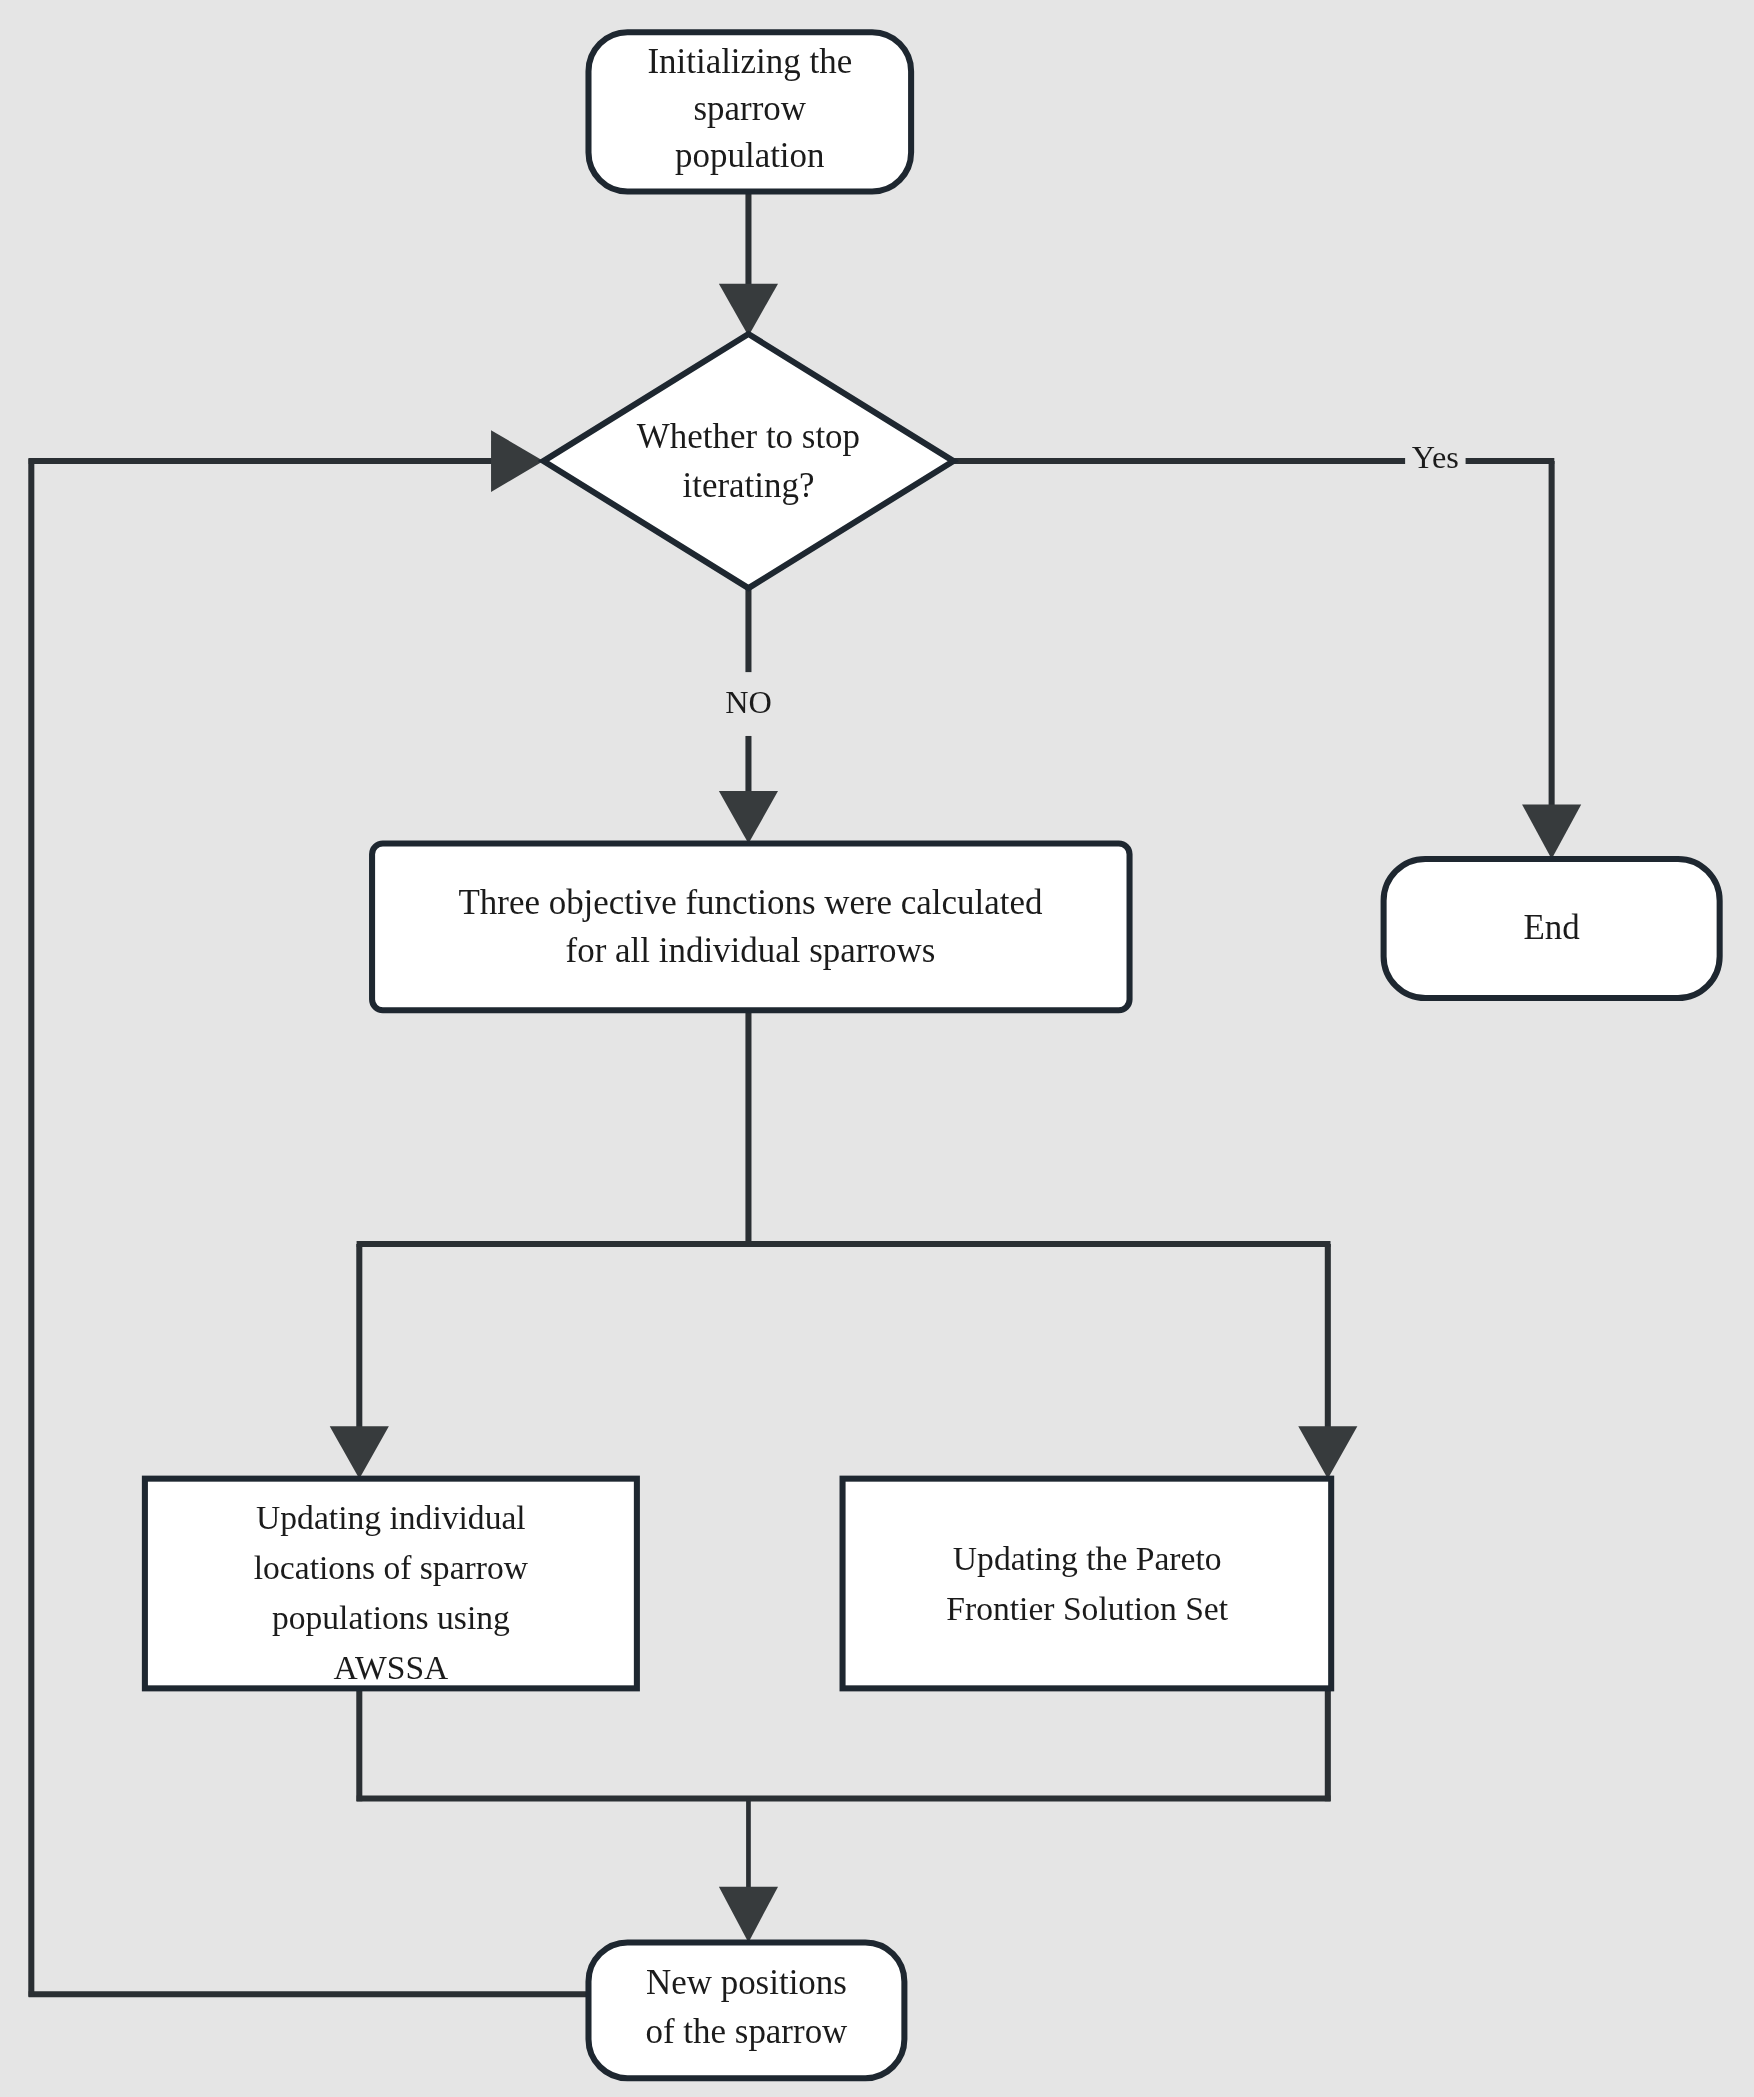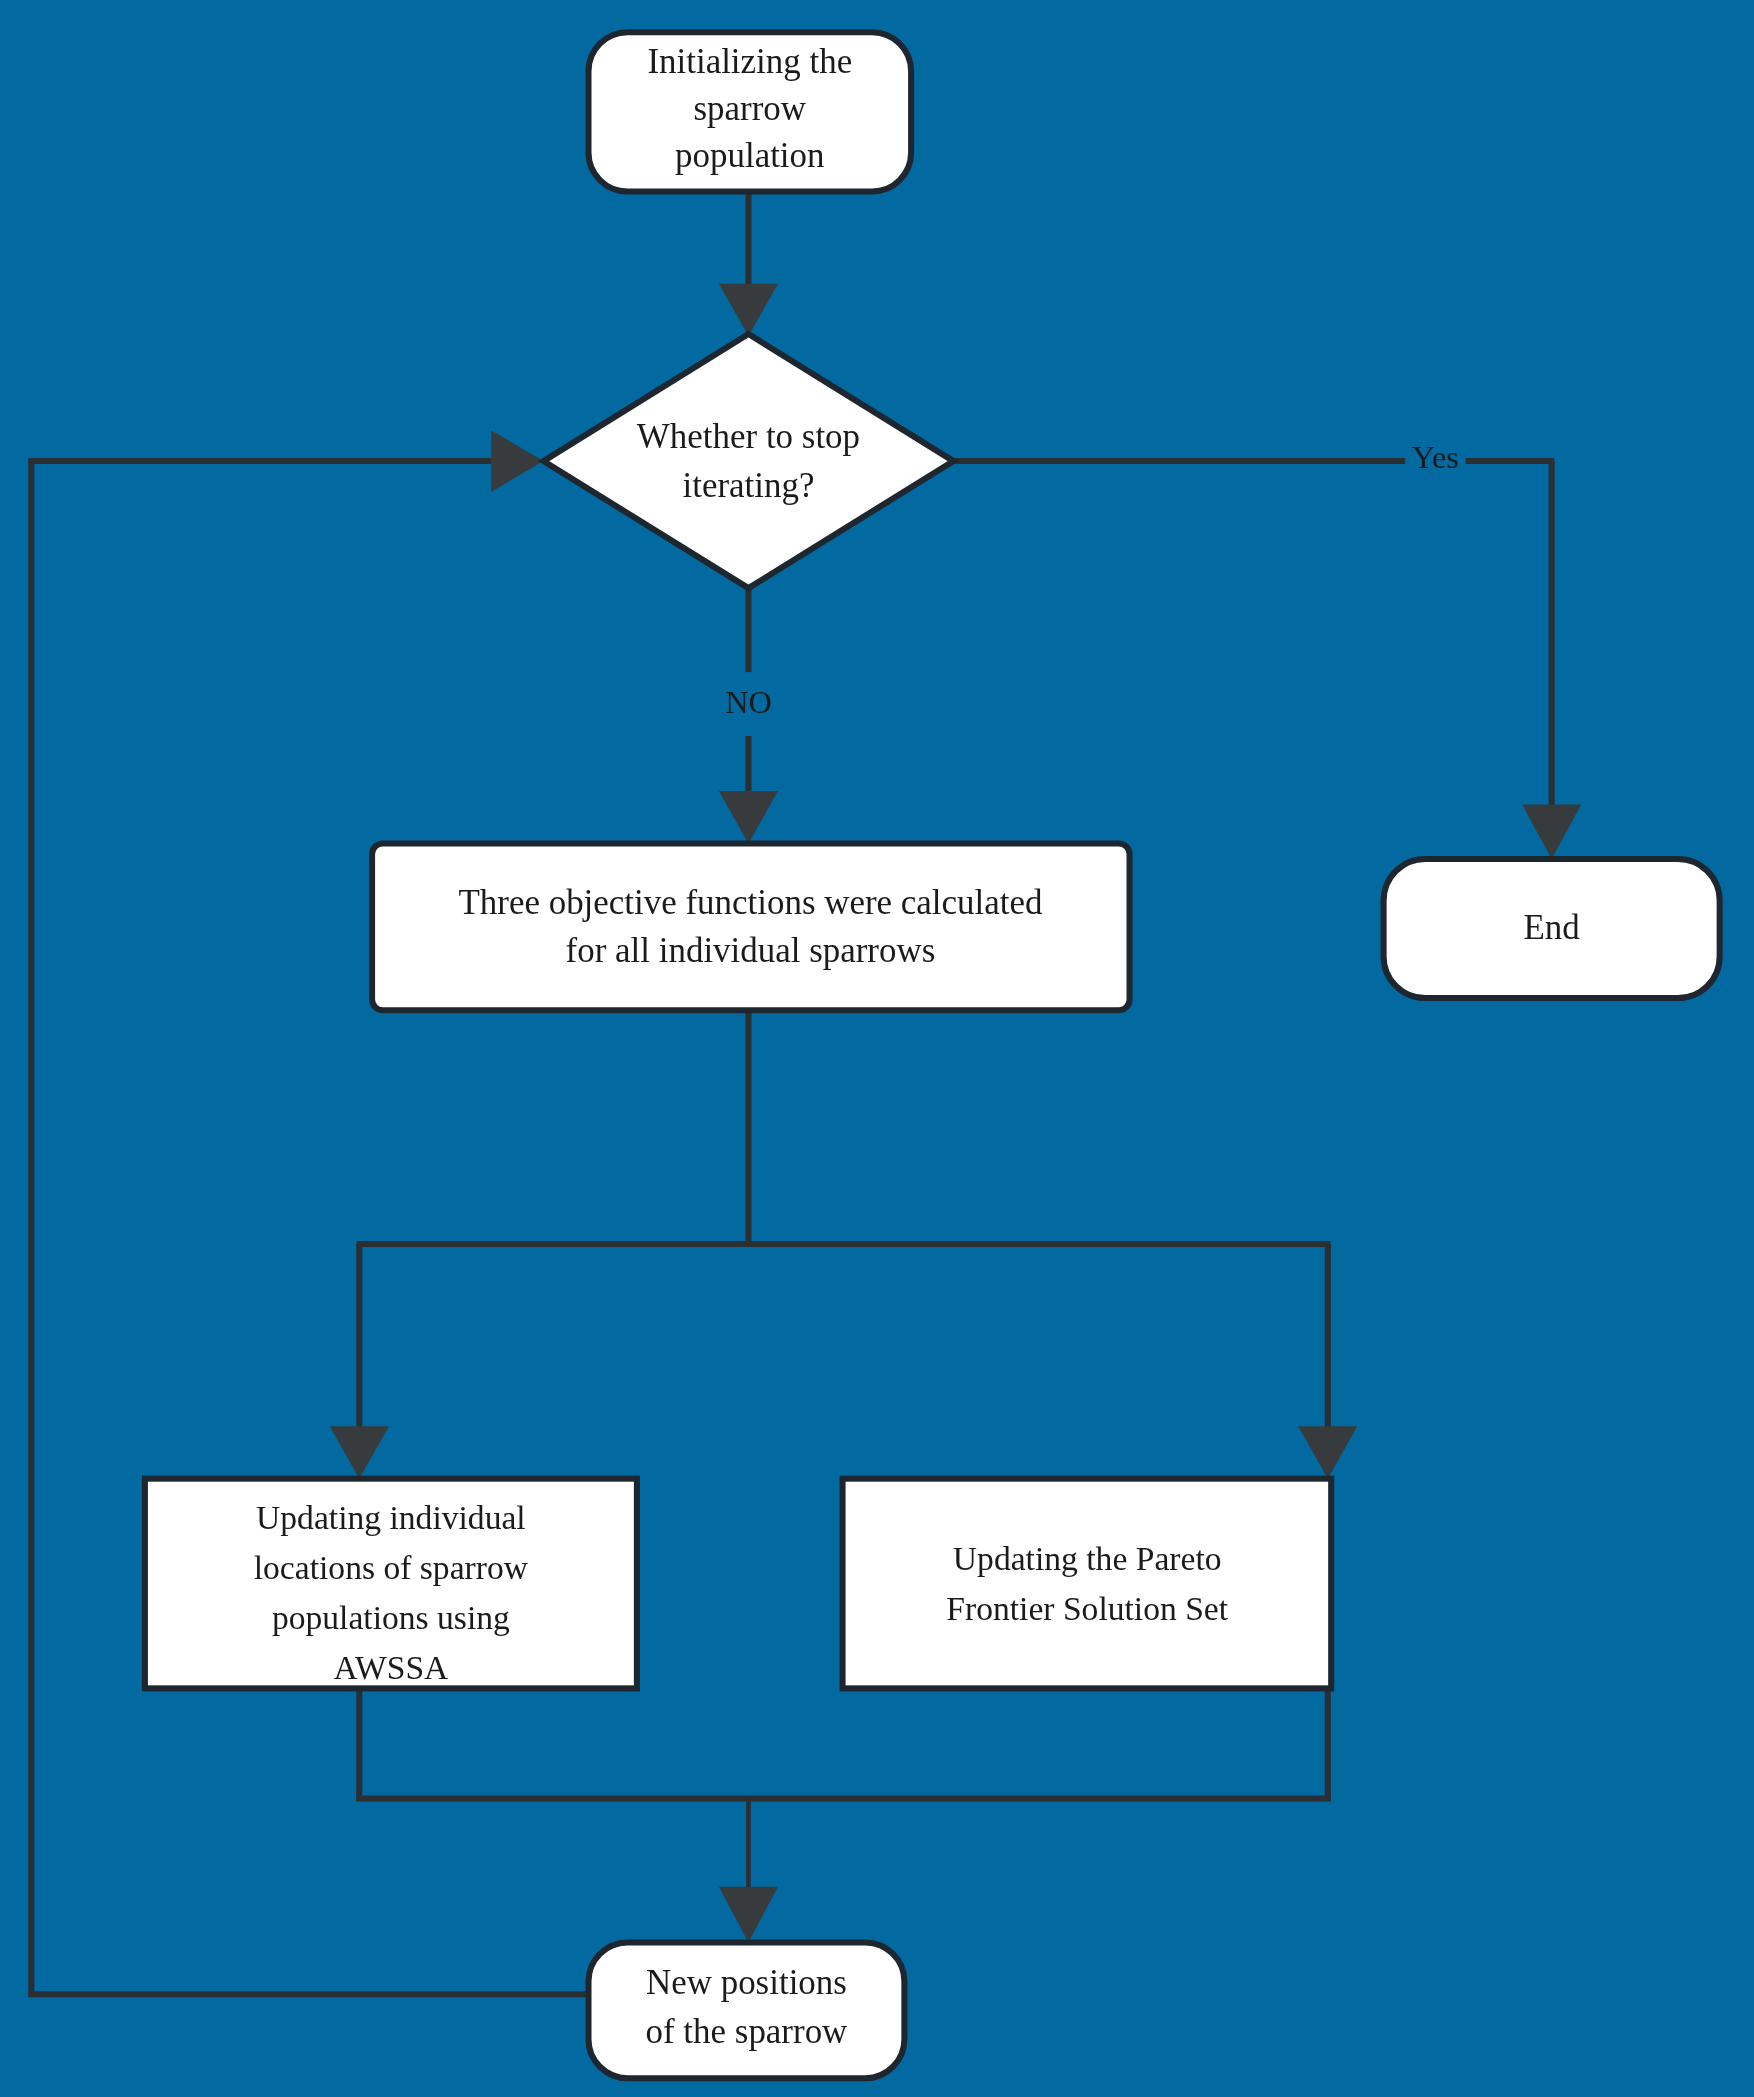--- a/index.html
+++ b/index.html
@@ -9,21 +9,21 @@
   }
   body {
     width: 1755px;
     height: 2097px;
     font-family: "Liberation Serif", "DejaVu Serif", serif;
   }
   #flowchart-root {
     position: relative;
     width: 1755px;
     height: 2097px;
-    background: #0369a1;
+    background: #e5e5e5;
   }
   svg.diagram {
     display: block;
     width: 1755px;
     height: 2097px;
   }
   .node-shape {
     fill: #ffffff;
     stroke: #1e2730;
     stroke-width: 9;

